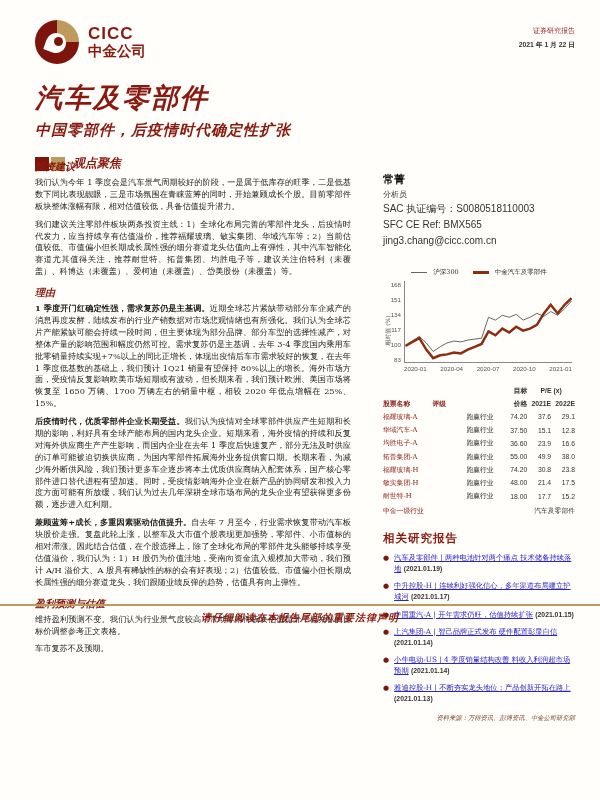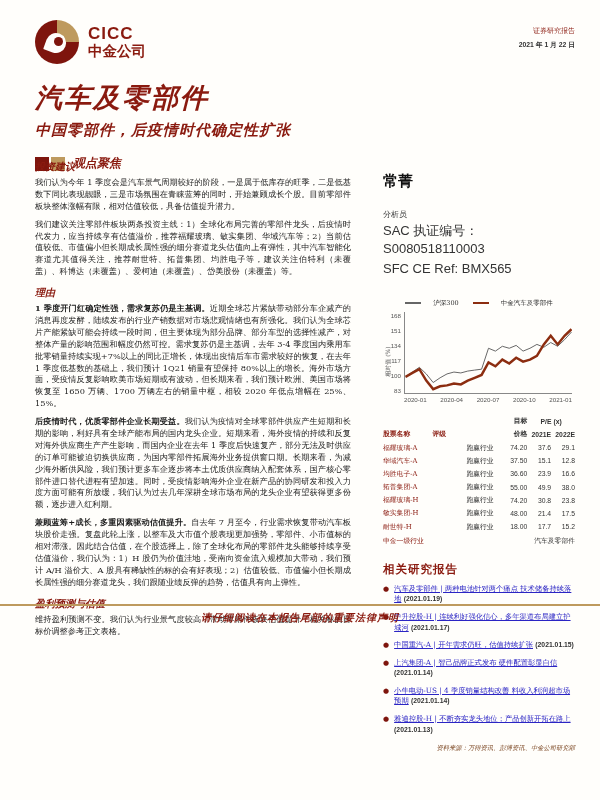--- a/index.html
+++ b/index.html
@@ -33,29 +33,29 @@
   .focus-label { margin-left:8px; font-size:12px; font-weight:bold; font-style:italic; color:#8A1A0F; }
 
   
   .col-left { position:absolute; left:35px; top:160px; width:332px; }
   .sec-head { font-size:10px; font-weight:bold; font-style:italic; color:#8A1A0F; margin:8px 0 3px 0; }
   .col-left p { font-size:8.2px; line-height:1.45; color:#1c1c1c; text-align:justify; margin:0 16px 6px 0; }
   .col-left p b.lead { font-weight:bold; }
 
   
   .col-right { position:absolute; left:383px; top:172px; width:192px; }
-  .author-name { font-size:15px; font-weight:bold; color:#111; }
-  .author-role { font-size:8px; color:#333; margin-top:18px; }
-  .author-line { font-size:13px; color:#333; margin-top:2px; line-height:1.4;
+  .author-name { font-size:11px; font-weight:bold; color:#111; }
+  .author-role { font-size:8px; color:#333; margin-top:2px; }
+  .author-line { font-size:10px; color:#333; margin-top:2px; line-height:1.4;
     font-family:"Liberation Sans",sans-serif; }
 
   
   .chart-box { margin-top:20px; position:relative; }
   .legend { display:flex; justify-content:center; gap:14px; font-size:6.5px; color:#333; align-items:center; }
-  .legend-item { display:flex; align-items:center; gap:12px; }
+  .legend-item { display:flex; align-items:center; gap:6px; }
   .legend-swatch { width:16px; height:2px; background:#666; display:inline-block; }
   .plot-row { display:flex; margin-top:4px; }
   .ylabel { position:absolute; left:-10px; top:58px; transform:rotate(-90deg); transform-origin:center;
     font-size:6px; color:#555; white-space:nowrap; }
   .yticks { display:flex; flex-direction:column; justify-content:space-between; align-items:flex-end;
     font-size:6.2px; color:#555; width:15px; height:82px; margin-left:6px; padding-right:3px;
     font-family:"Liberation Sans",sans-serif; }
   .plot-svg { border-left:1px solid #888; border-bottom:1px solid #888; }
   .xticks { display:flex; justify-content:space-between; font-size:6.2px; color:#555;
     margin:2px 0 0 21px; width:168px; font-family:"Liberation Sans",sans-serif; }
@@ -118,27 +118,29 @@
     <p>我们建议关注零部件板块两条投资主线：1）全球化布局完善的零部件龙头，后疫情时代发力，应当持续享有估值溢价，推荐福耀玻璃、敏实集团、华域汽车等；2）当前估值较低、市值偏小但长期成长属性强的细分赛道龙头估值向上有弹性，其中汽车智能化赛道尤其值得关注，推荐耐世特、拓普集团、均胜电子等，建议关注伯特利（未覆盖）、科博达（未覆盖）、爱柯迪（未覆盖）、岱美股份（未覆盖）等。</p>
 
     <div class="sec-head">理由</div>
     <p><b class="lead">1 季度开门红确定性强，需求复苏仍是主基调。</b><span>近期全球芯片紧缺带动部分车企减产的消息再度发酵，陆续发布的行业产销数据对市场悲观情绪也有所强化。我们认为全球芯片产能紧缺可能会持续一段时间，但主要体现为部分品牌、部分车型的选择性减产，对整体产量的影响范围和幅度仍然可控。需求复苏仍是主基调，去年 3-4 季度国内乘用车批零销量持续实现+7%以上的同比正增长，体现出疫情后车市需求较好的恢复，在去年 1 季度低基数的基础上，我们预计 1Q21 销量有望保持 80%以上的增长。海外市场方面，受疫情反复影响欧美市场短期或有波动，但长期来看，我们预计欧洲、美国市场将恢复至 1650 万辆、1700 万辆左右的销量中枢，相较 2020 年低点增幅在 25%、15%。</span></p>
     <p><b class="lead">后疫情时代，优质零部件企业长期受益。</b><span>我们认为疫情对全球零部件供应产生短期和长期的影响，利好具有全球产能布局的国内龙头企业。短期来看，海外疫情的持续和反复对海外供应商生产产生影响，而国内企业在去年 1 季度后快速复产，部分无法及时供应的订单可能被迫切换供应商，为国内零部件拓展海外业务提供窗口期。长期来看，为减少海外断供风险，我们预计更多车企逐步将本土优质供应商纳入配套体系，国产核心零部件进口替代进程有望加速。同时，受疫情影响海外企业在新产品的协同研发和投入力度方面可能有所放缓，我们认为过去几年深耕全球市场布局的龙头企业有望获得更多份额，逐步进入红利期。</span></p>
     <p><b class="lead">兼顾蓝筹+成长，多重因素驱动估值提升。</b><span>自去年 7 月至今，行业需求恢复带动汽车板块股价走强。复盘此轮上涨，以整车及大市值个股表现更加强势，零部件、小市值标的相对滞涨。因此结合估值，在个股选择上，除了全球化布局的零部件龙头能够持续享受估值溢价，我们认为：1）H 股仍为价值洼地，受南向资金流入规模加大带动，我们预计 A/H 溢价大、A 股具有稀缺性的标的会有好表现；2）估值较低、市值偏小但长期成长属性强的细分赛道龙头，我们跟随业绩反弹的趋势，估值具有向上弹性。</span></p>
 
     <div class="sec-head">盈利预测与估值</div>
     <p>维持盈利预测不变。我们认为行业景气度较高，带动零部件板块估值提升，相关标的目标价调整参考正文表格。</p>
 
+    <p>车市复苏不及预期。</p>
   </div>
 
   <div class="col-right">
     <div class="author-name">常菁</div>
     <div class="author-role">分析员</div>
     <div class="author-line">SAC 执证编号：S0080518110003</div>
     <div class="author-line">SFC CE Ref: BMX565</div>
+    <div class="author-line">jing3.chang@cicc.com.cn</div>
 
     <div class="chart-box">
       <div class="legend">
         <span class="legend-item">
           <span class="legend-swatch" style="background: rgb(102, 102, 102); height: 1.5px;"></span>
           <span>沪深300</span>
         </span>
         <span class="legend-item">
           <span class="legend-swatch" style="background: rgb(140, 45, 16); height: 2.5px;"></span>
           <span>中金汽车及零部件</span>

